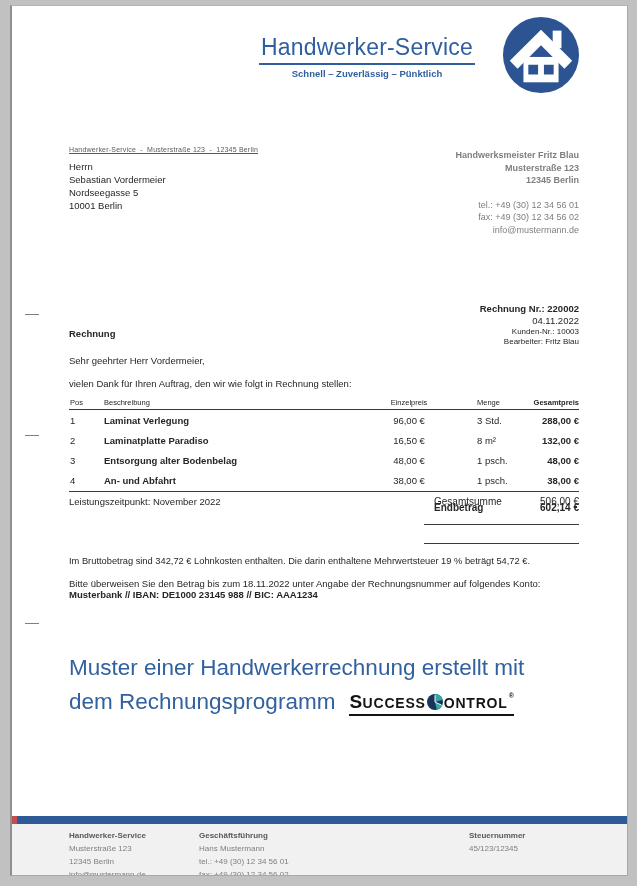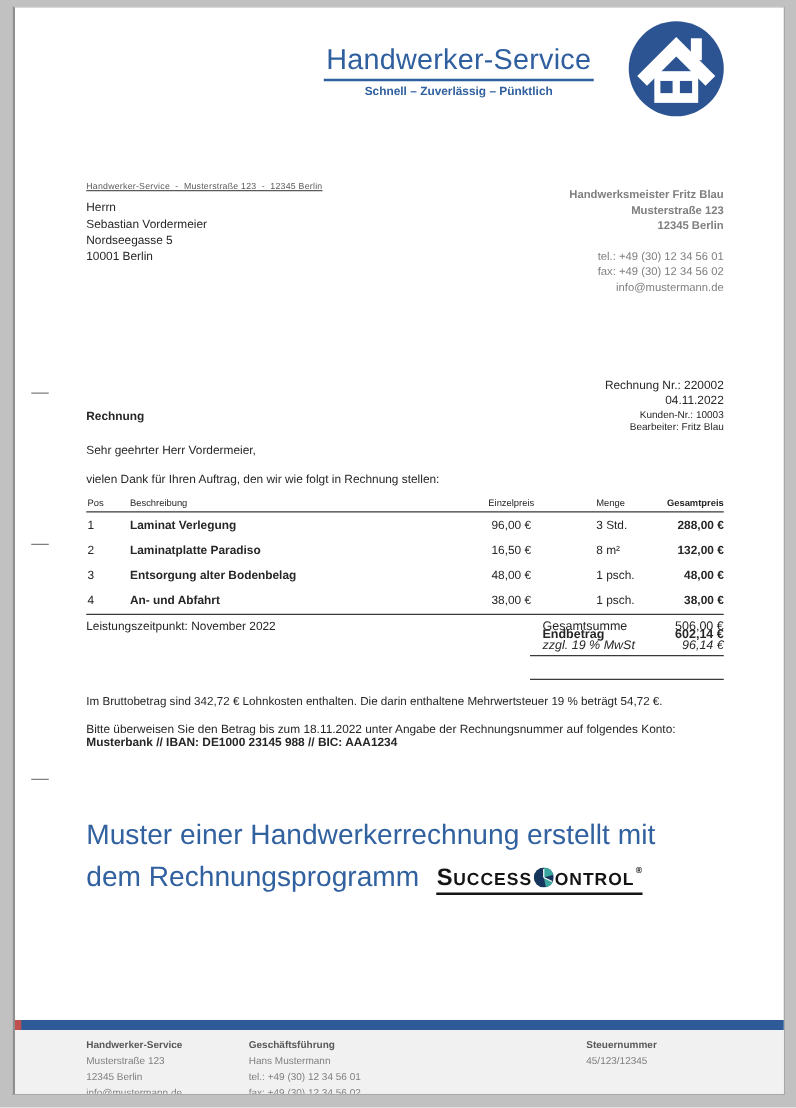--- a/index.html
+++ b/index.html
@@ -33,21 +33,21 @@
 
   
   .sender-line{left:57px;top:140px;font-size:7px;color:#5a5a5a;text-decoration:underline;white-space:pre;letter-spacing:0.2px;}
   .recipient{left:57px;top:154px;font-size:9.5px;color:#262626;line-height:13px;}
   .contact{left:367px;top:143px;width:200px;text-align:right;color:#7f7f7f;font-size:9px;line-height:12.5px;}
   .contact .bold{font-weight:bold;}
   .contact .gap{height:12px;}
 
   
   .meta{left:367px;top:296px;width:200px;text-align:right;color:#262626;}
-  .meta-number{font-size:9.5px;font-weight:normal;line-height:13px;}
+  .meta-number{font-size:9.5px;font-weight:bold;line-height:13px;}
   .meta-date{font-size:9.5px;line-height:12px;}
   .meta-small{font-size:8px;line-height:10px;}
 
   .heading{left:57px;top:322px;font-size:9.5px;font-weight:bold;color:#262626;text-align:center;}
   .bodytext{font-size:9.5px;color:#262626;}
 
   
   .trow{left:57px;width:510px;height:16px;font-size:9.5px;color:#262626;}
   .thead-row{left:57px;width:510px;height:12px;font-size:7.5px;color:#262626;}
   .c-pos{position:absolute;left:1px;}
@@ -175,24 +175,20 @@
     <span class="c-qty">1 psch.</span>
     <span class="c-total">38,00 €</span>
   </div>
 
   <div class="abs rule" style="top:485px;left:57px;width:510px;"></div>
 
   <div class="abs bodytext" style="left:57px;top:490px;">Leistungszeitpunkt: November 2022</div>
   <div class="abs tot-row" style="top:490px;">
     <span class="tot-label">Gesamtsumme</span>
     <span class="tot-val">506,00 €</span>
-  </div>
-  <div class="abs tot-row italic" style="top:505px;">
-    <span class="tot-label">zzgl. 19 % MwSt</span>
-    <span class="tot-val">96,14 €</span>
   </div>
   <div class="abs rule" style="top:518px;left:412px;width:155px;"></div>
   <div class="abs tot-row bold" style="top:496px;">
     <span class="tot-label">Endbetrag</span>
     <span class="tot-val">602,14 €</span>
   </div>
   <div class="abs rule" style="top:537px;left:412px;width:155px;"></div>
 
   <div class="abs note" style="top:550px;font-size:9.3px;">Im Bruttobetrag sind 342,72 € Lohnkosten enthalten. Die darin enthaltene Mehrwertsteuer 19 % beträgt 54,72 €.</div>
   <div class="abs note" style="top:572px;font-size:9.5px;">Bitte überweisen Sie den Betrag bis zum 18.11.2022 unter Angabe der Rechnungsnummer auf folgendes Konto:</div>

